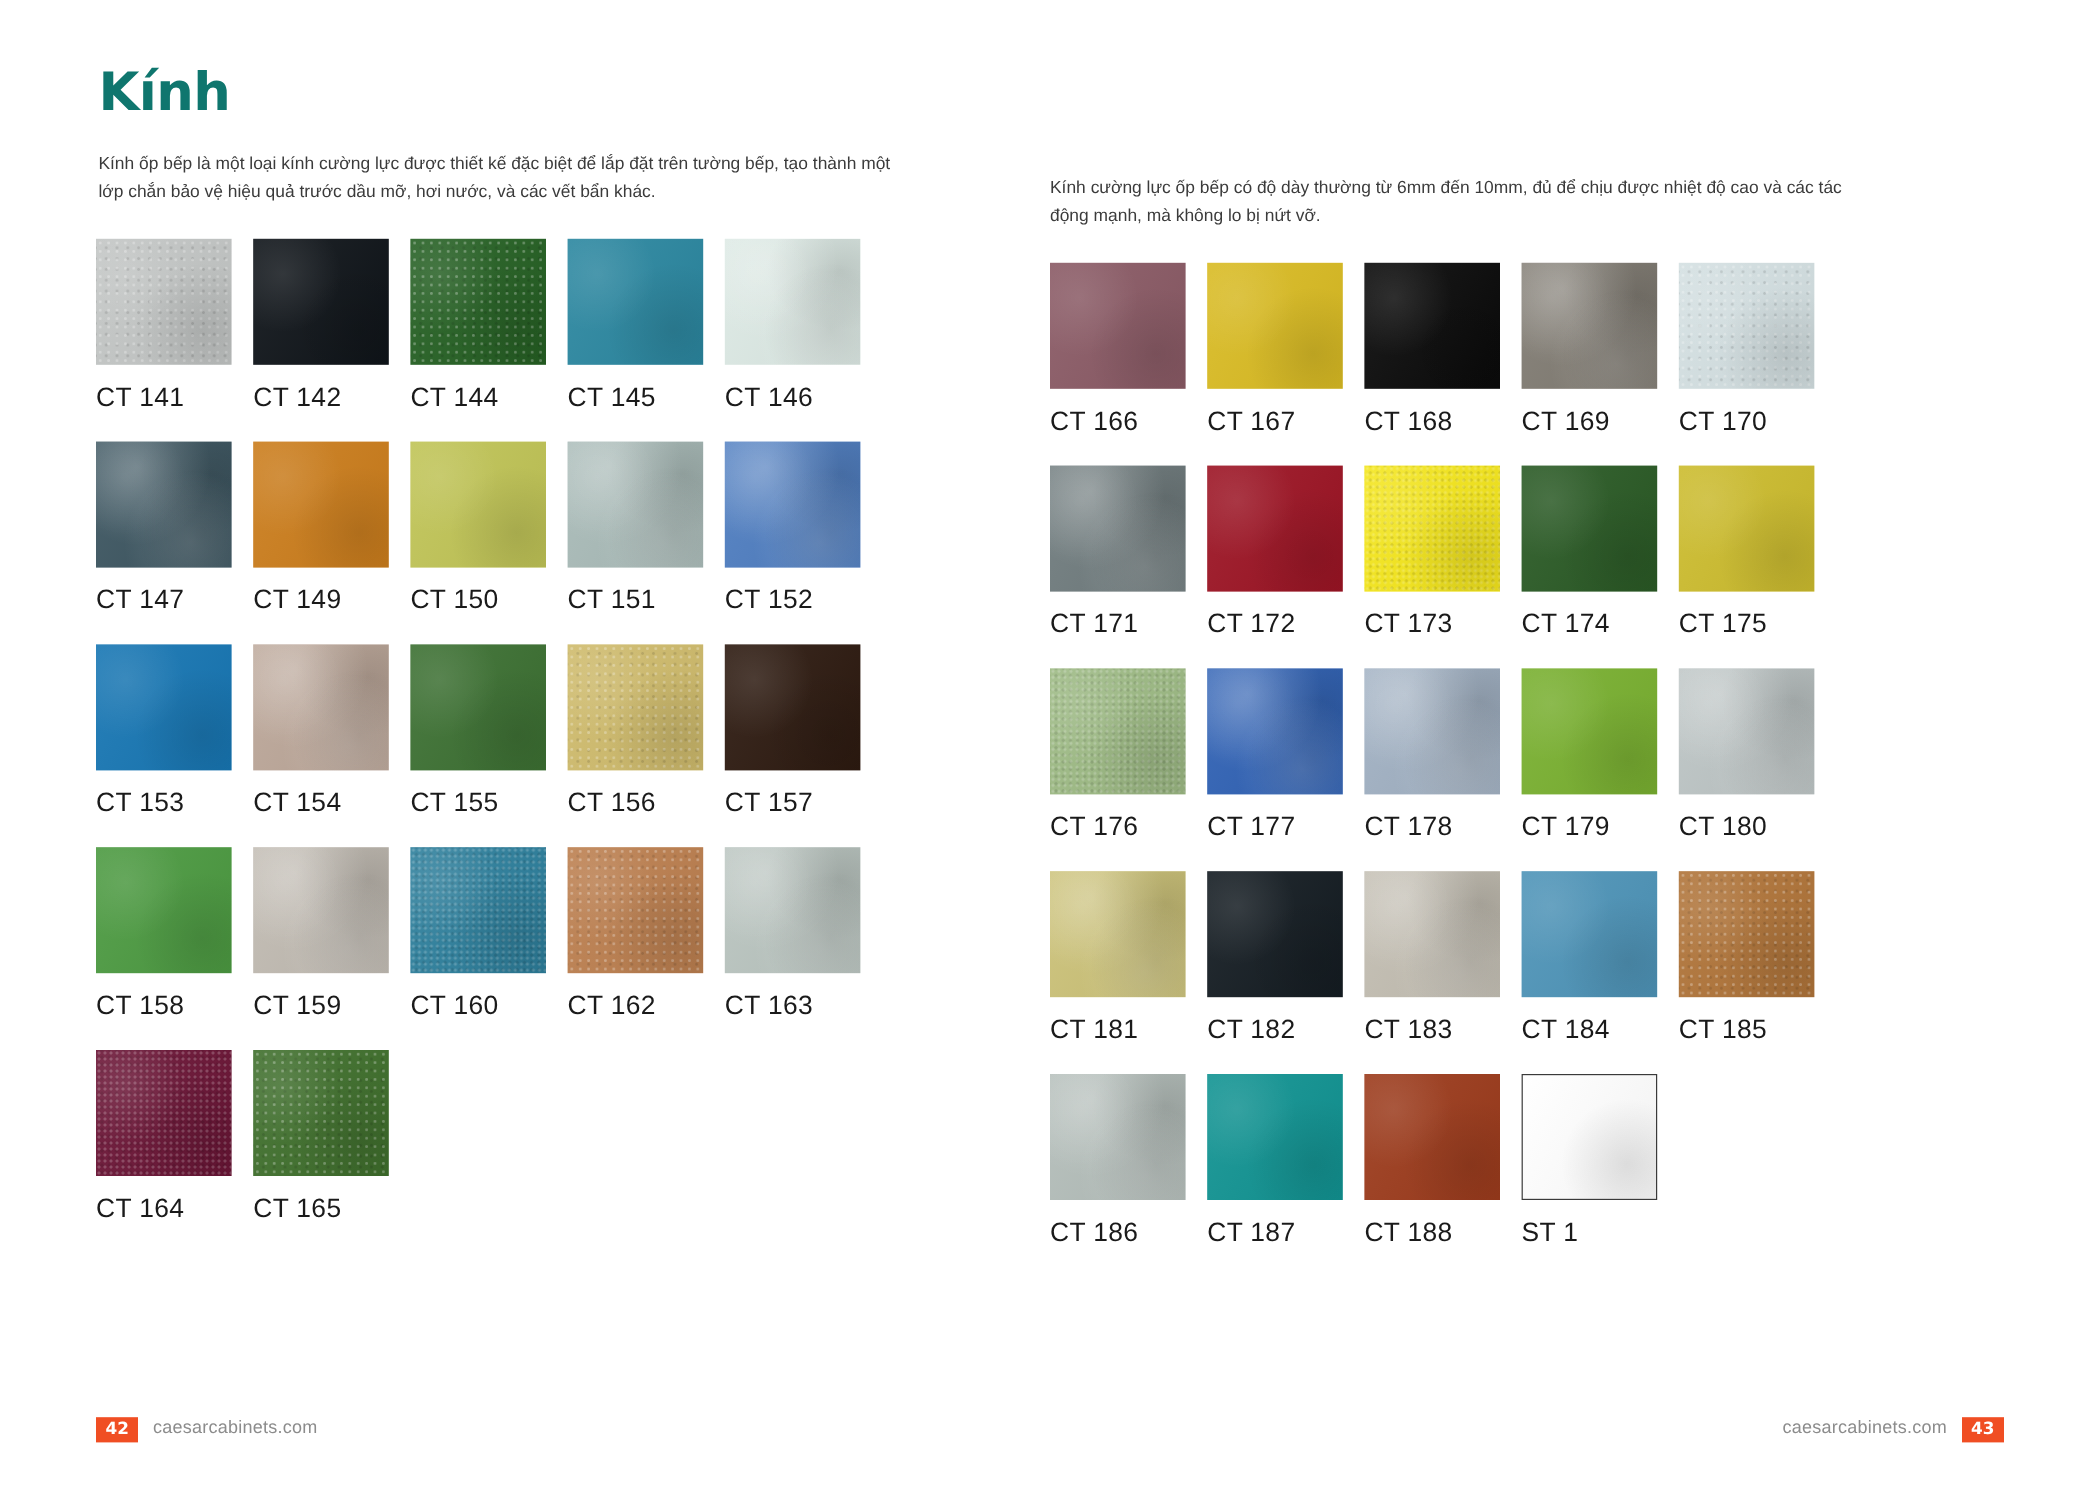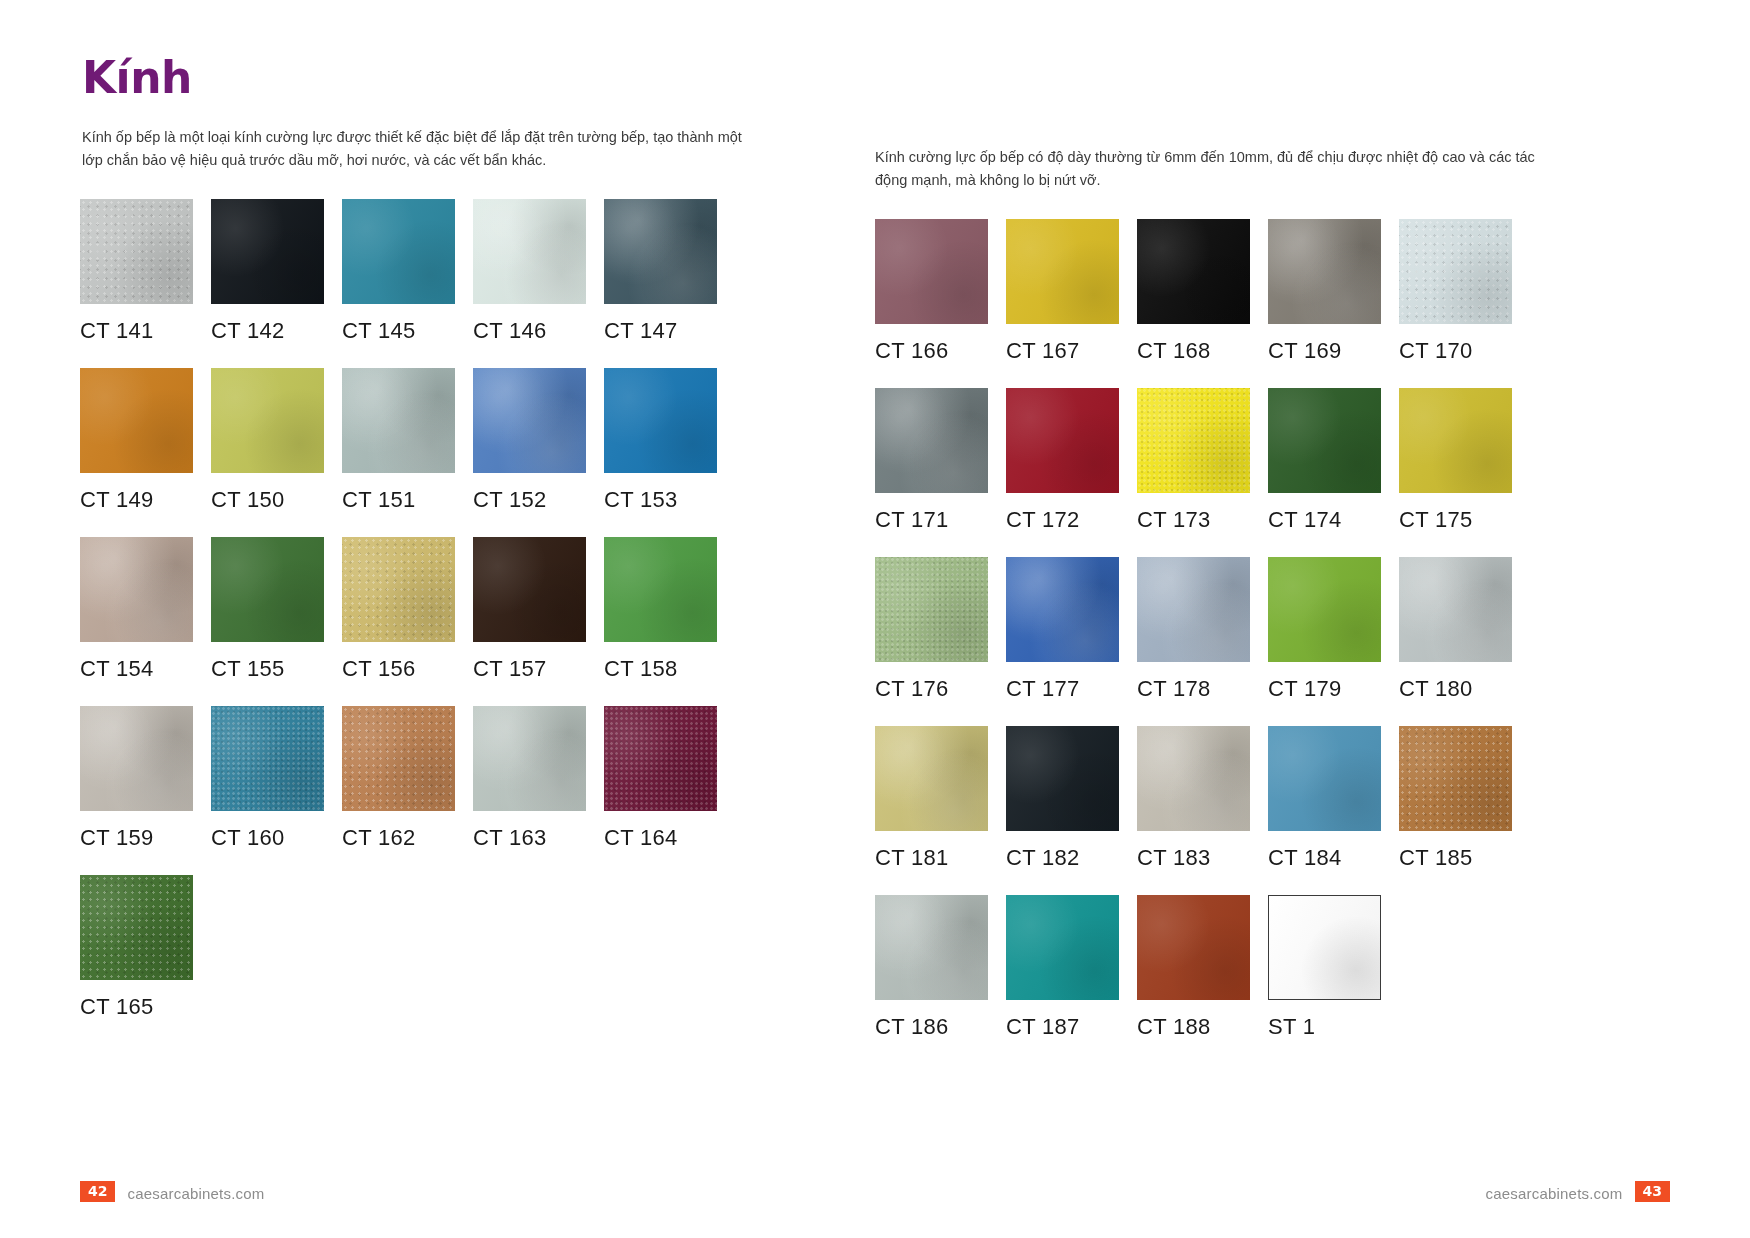--- a/index.html
+++ b/index.html
@@ -19,21 +19,21 @@
     width:875px;height:1238px;
     box-sizing:border-box;
   }
   .page-left{padding:38px 80px 0 80px;}
   .page-right{padding:58px 80px 0 0;}
 
   
   .title{
     font-size:44px;
     font-weight:bold;
-    color:#701a75;
+    color:#0f766e;
     letter-spacing:-0.5px;
     line-height:1;
     margin:18px 0 26px 2px;
     font-family:"DejaVu Sans",sans-serif;
   }
   .intro{
     font-size:14.5px;
     line-height:1.62;
     color:#3b3b3b;
     max-width:660px;
@@ -114,21 +114,21 @@
     text-align:left;
     font-family:"Liberation Sans",sans-serif;
     white-space:nowrap;
   }
 
   
   .footer{
     position:absolute;
     bottom:36px;
     display:flex;
-    align-items:flex-end;
+    align-items:flex-start;
     gap:12px;
   }
   .footer-left{left:80px;}
   .footer-right{right:80px;}
   .pagebox{
     background:#f04e23;
     color:#fff;
     font-size:14px;
     font-weight:bold;
     padding:3px 8px 4px 8px;
@@ -155,20 +155,24 @@
     <div class="grid" id="grid-left">
         <div class="cell">
           <div class="swatch speck" style="background-color: rgb(195, 198, 197);"></div>
           <div class="label">CT 141</div>
         </div>
         <div class="cell">
           <div class="swatch" style="background-color: rgb(15, 20, 25);"></div>
           <div class="label">CT 142</div>
         </div>
         <div class="cell">
+          <div class="swatch speck" style="background-color: rgb(37, 96, 35);"></div>
+          <div class="label">CT 144</div>
+        </div>
+        <div class="cell">
           <div class="swatch" style="background-color: rgb(43, 135, 160);"></div>
           <div class="label">CT 145</div>
         </div>
         <div class="cell">
           <div class="swatch cloud" style="background-color: rgb(220, 233, 228);"></div>
           <div class="label">CT 146</div>
         </div>
         <div class="cell">
           <div class="swatch cloud" style="background-color: rgb(60, 85, 96);"></div>
           <div class="label">CT 147</div>

